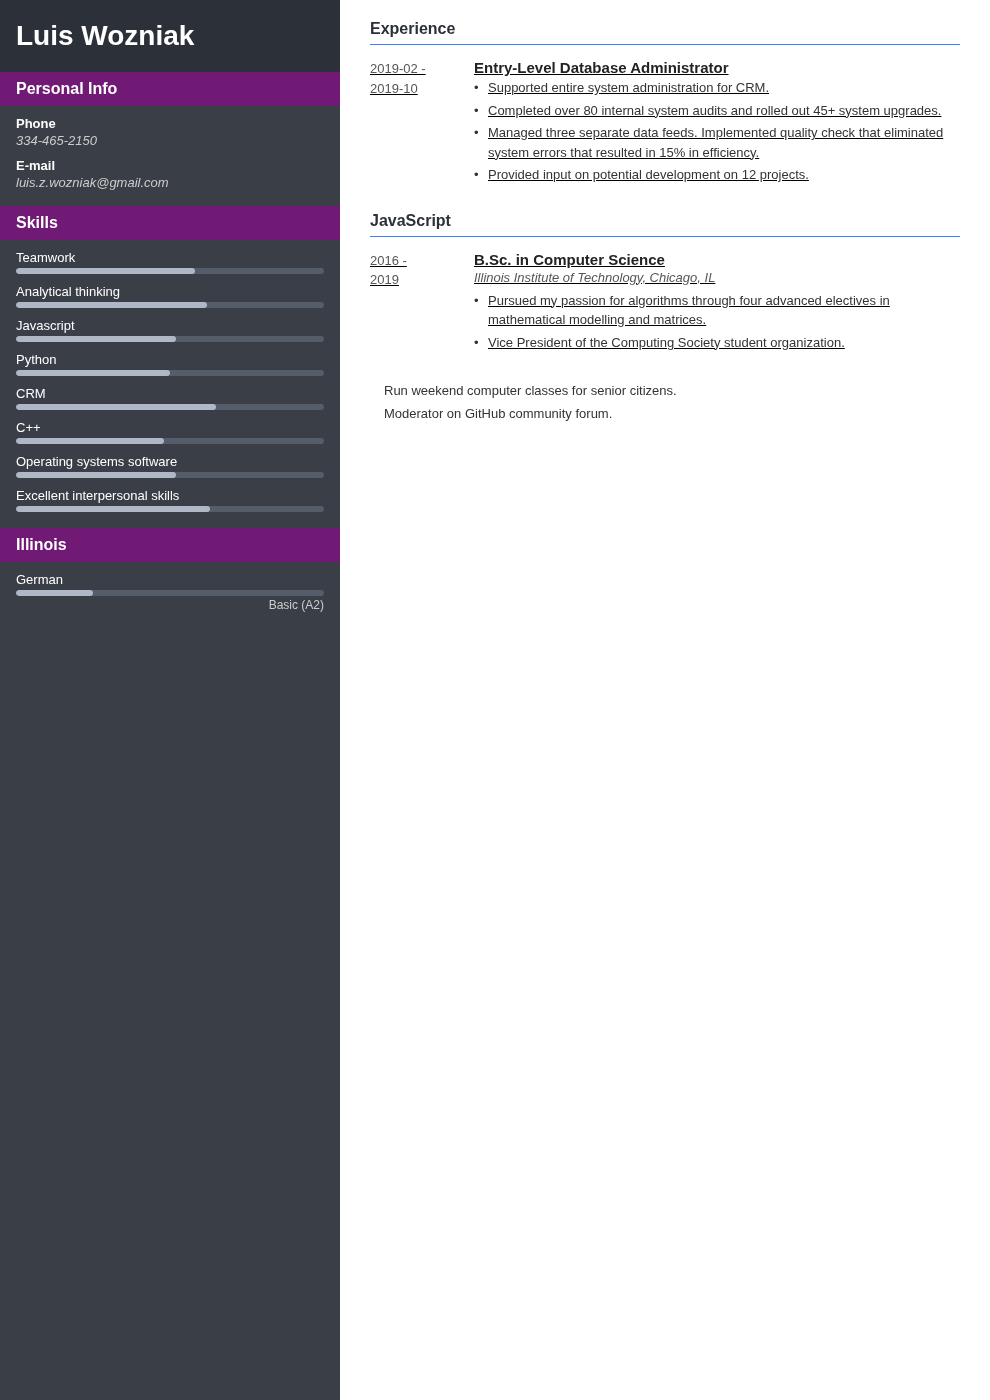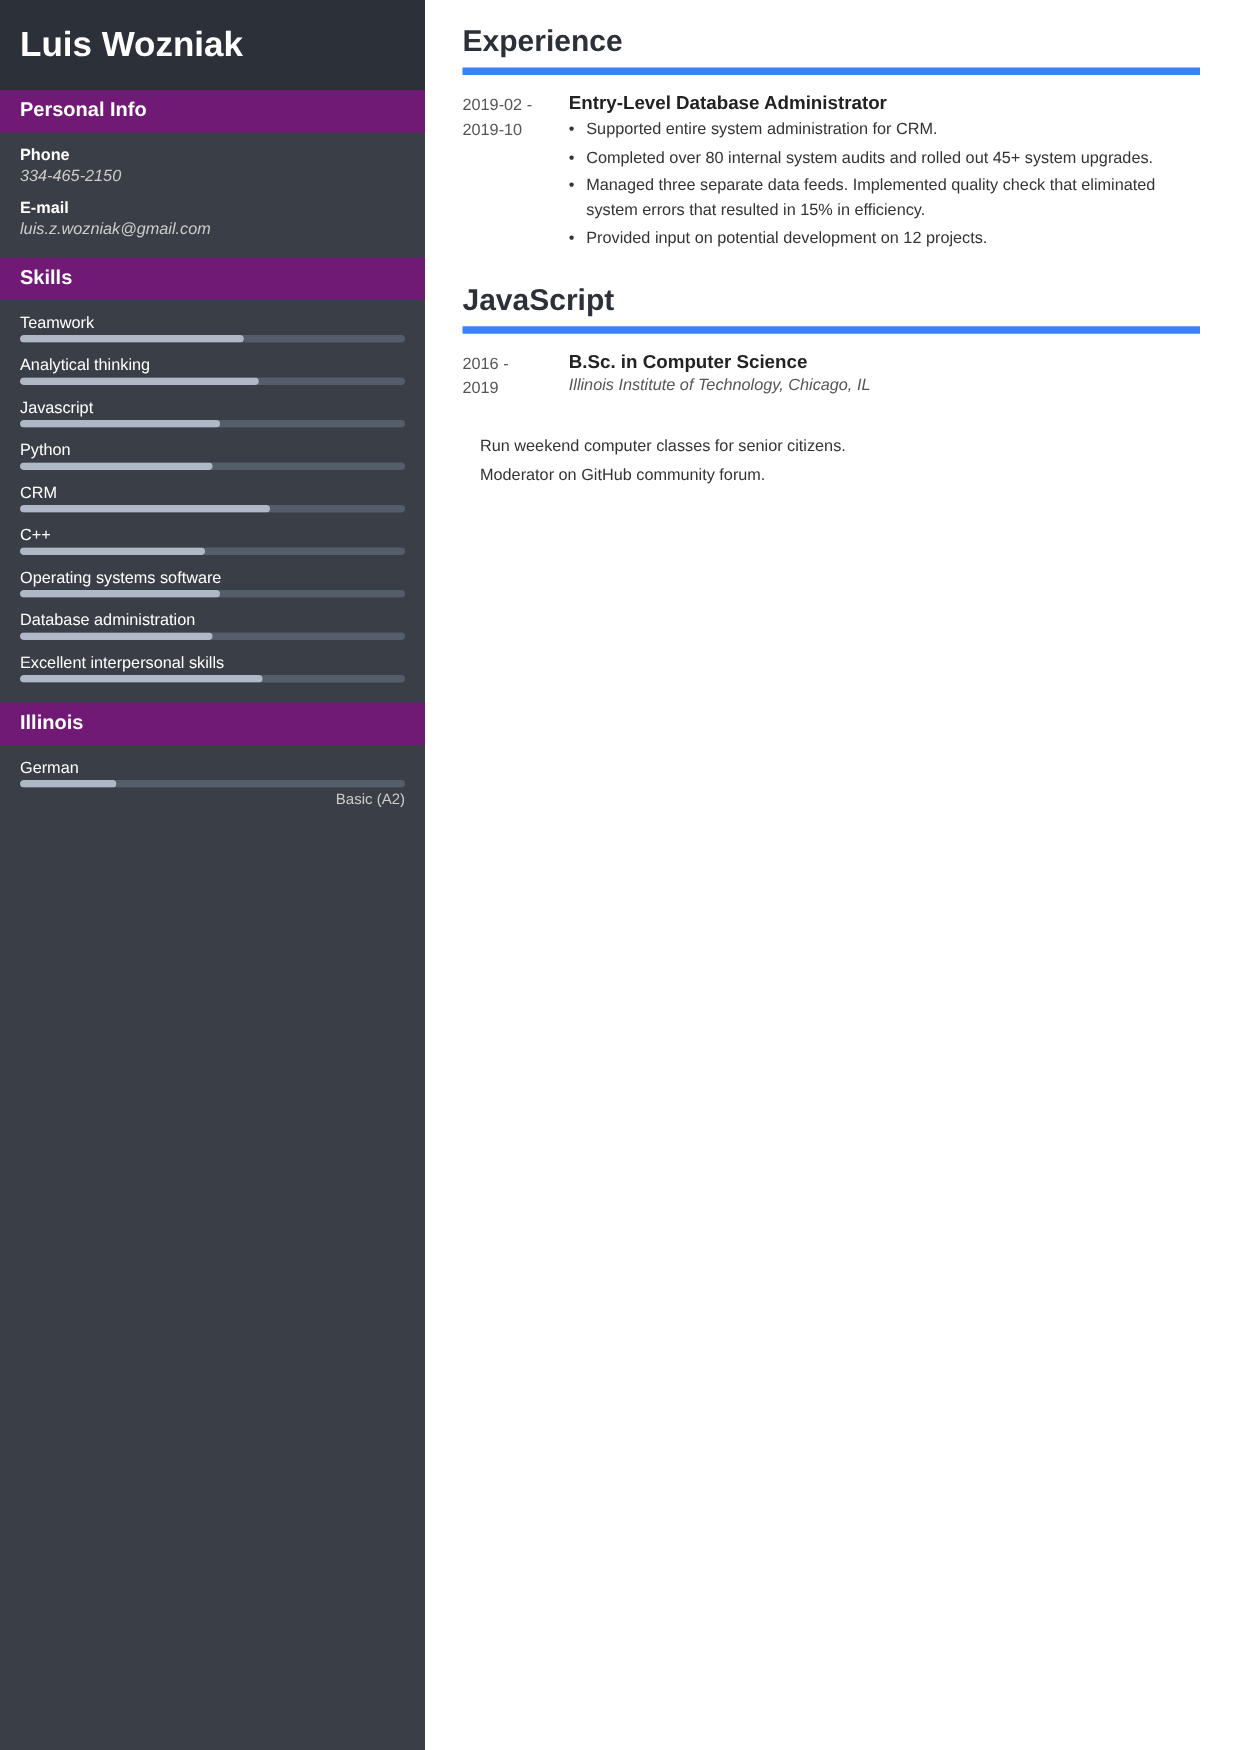--- a/index.html
+++ b/index.html
@@ -107,34 +107,35 @@
       padding: 20px 30px 30px 30px;
       background: #fff;
     }
     .summary-text {
       font-size: 13.5px;
       color: #333;
       line-height: 1.6;
       margin-bottom: 20px;
     }
     .section-title {
-      font-size: 24px;
+      font-size: 16px;
       font-weight: bold;
       color: #2c3038;
-      border-bottom: 6px solid #3b82f6;
+      border-bottom: 1px solid #3b82f6;
       padding-bottom: 6px;
       margin-bottom: 14px;
     }
     .section-block {
       margin-bottom: 24px;
     }
     .entry {
       display: flex;
-      gap: 5px;
+      gap: 24px;
       margin-bottom: 20px;
+      text-decoration: underline;
     }
     .entry-date {
       font-size: 13px;
       color: #555;
       min-width: 80px;
       flex-shrink: 0;
       line-height: 1.5;
     }
     .entry-body {
       flex: 1;
@@ -231,26 +232,20 @@
         <div>
           <div class="skill-name">C++</div>
           <div class="skill-bar-bg">
             <div class="skill-bar-fill" style="width: 48%;"></div>
           </div>
         </div>
         <div>
           <div class="skill-name">Operating systems software</div>
           <div class="skill-bar-bg">
             <div class="skill-bar-fill" style="width: 52%;"></div>
-          </div>
-        </div>
-        <div>
-          <div class="skill-name">Database administration</div>
-          <div class="skill-bar-bg">
-            <div class="skill-bar-fill" style="width: 50%;"></div>
           </div>
         </div>
         <div>
           <div class="skill-name">Excellent interpersonal skills</div>
           <div class="skill-bar-bg">
             <div class="skill-bar-fill" style="width: 63%;"></div>
           </div>
         </div>
       </div>
   </div>
@@ -292,20 +287,24 @@
   </div>
 
   <div class="section-block">
     <div class="section-title">JavaScript</div>
     <div id="education-entries">
         <div class="entry">
           <div class="entry-date">2016 -<br>2019</div>
           <div class="entry-body">
             <div class="entry-title">B.Sc. in Computer Science</div>
             <div class="entry-subtitle">Illinois Institute of Technology, Chicago, IL</div>
+            <ul class="entry-bullets">
+              <li>Pursued my passion for algorithms through four advanced electives in mathematical modelling and matrices.</li>
+              <li>Vice President of the Computing Society student organization.</li>
+            </ul>
           </div>
         </div>
       </div>
   </div>
 
   <div class="section-block">
     <div id="hobbies-items">
         <p class="hobbies-item">Run weekend computer classes for senior citizens.</p>
         <p class="hobbies-item">Moderator on GitHub community forum.</p>
       </div>

